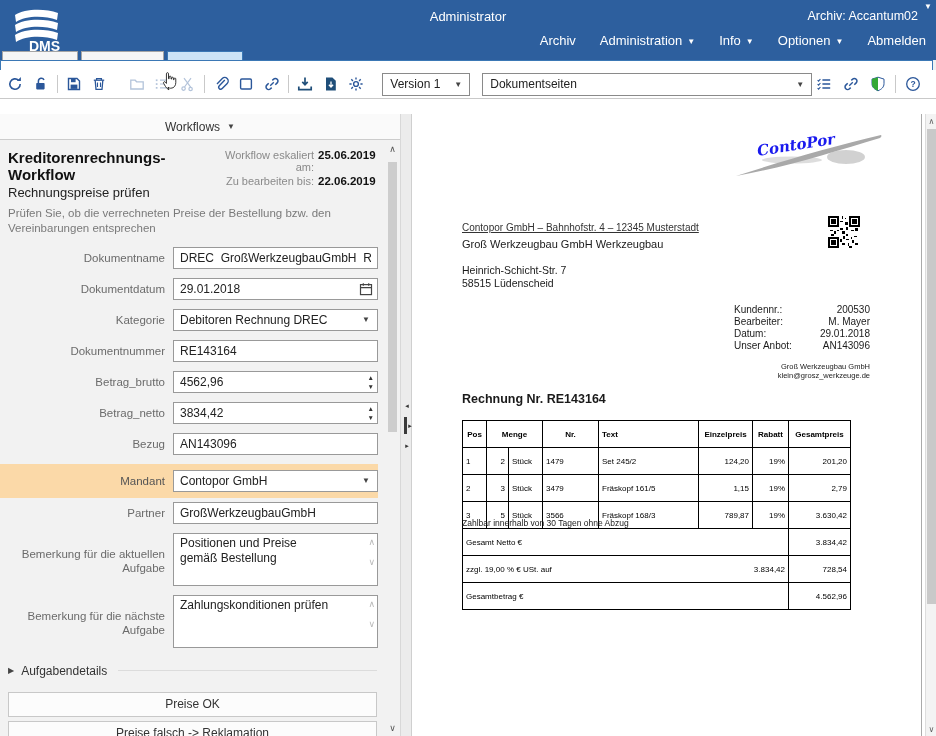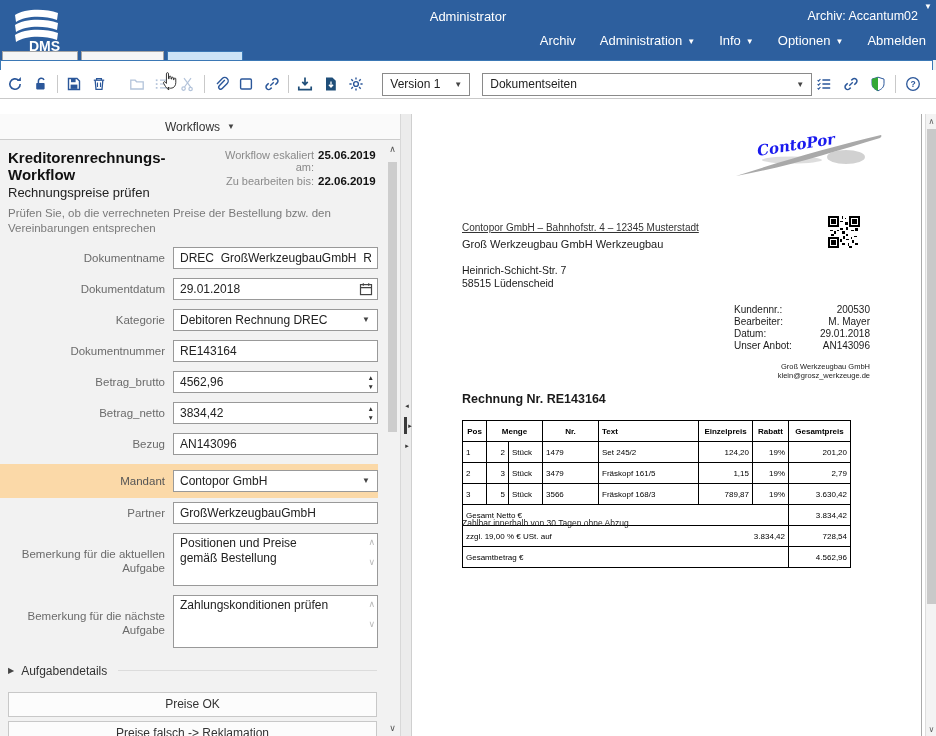--- a/index.html
+++ b/index.html
@@ -94,21 +94,21 @@
   .rcpt-name { position:absolute; left:50px; top:124px; font-size:11px; }
   .rcpt-street { position:absolute; left:50px; top:150px; font-size:10.5px; }
   .rcpt-city { position:absolute; left:50px; top:163px; font-size:10.5px; }
   .meta { position:absolute; left:322px; top:190px; width:136px; font-size:10px; }
   .meta .mr { display:flex; margin-bottom:1px; }
   .meta .ml { width:64px; }
   .meta .mv { flex:1; text-align:right; }
   .contact { position:absolute; left:302px; top:248px; width:156px; text-align:right; font-size:7.5px; line-height:1.25; color:#222; }
   .inv-title { position:absolute; left:50px; top:278px; font-size:12.5px; font-weight:bold; }
   .inv-table { position:absolute; left:50px; top:306px; border-collapse:collapse; font-size:8px; color:#000; }
-  .inv-table td, .inv-table th { border:1px solid #000; padding:0.5px 3px; height:21px; }
+  .inv-table td, .inv-table th { border:1px solid #000; padding:0.5px 3px; height:27px; }
   .inv-table th { font-weight:bold; text-align:center; }
   .inv-table th.l { text-align:left; }
   .inv-table td.r { text-align:right; }
   .inv-table td.nbr { border-right-width:0; }
   .inv-table td.nbl { border-left-width:0; }
   .pay-note { position:absolute; left:50px; top:404px; font-size:8.5px; }
 
   
   .vsb { position:absolute; right:0; top:0; bottom:0; width:11px; background:#f3f3f3; border-left:1px solid #ddd; }
   .vsb .sa { position:absolute; left:0; width:11px; text-align:center; color:#606060; font-size:8px; }

